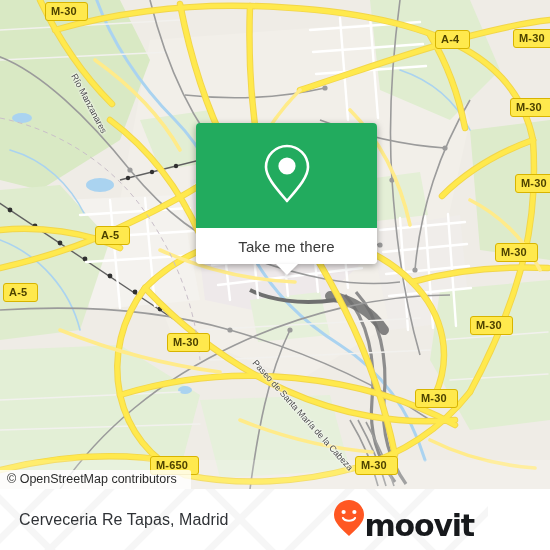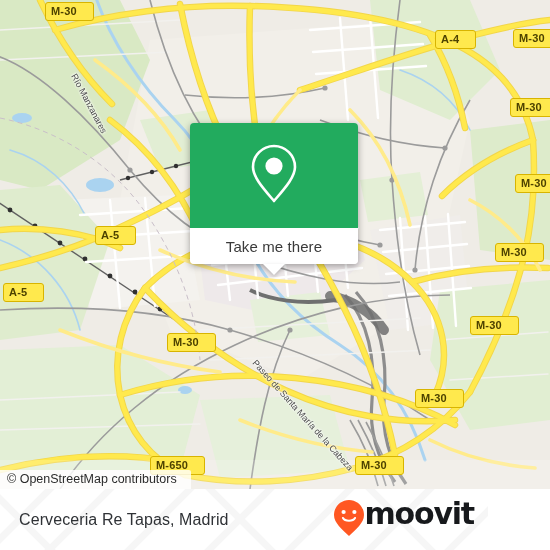--- a/index.html
+++ b/index.html
@@ -34,21 +34,21 @@
   .shield {
     position: absolute;
     background: #ffe94d;
     border: 1.5px solid #d8b400;
     border-radius: 3px;
     color: #4d4200;
     font-family: "Liberation Sans", sans-serif;
     font-weight: bold;
     font-size: 11px;
     line-height: 14px;
-    padding: 1px 16px 2px 5px;
+    padding: 1px 10px 2px 5px;
     white-space: nowrap;
     letter-spacing: .2px;
     text-shadow: 0 0 2px #ffe94d;
   }
 
   
   .maplabel {
     position: absolute;
     color: #4a4a4a;
     font-size: 9px;
@@ -66,22 +66,22 @@
     font-size: 12.5px;
     line-height: 19px;
     padding: 0 14px 0 7px;
     white-space: nowrap;
     border-top-right-radius: 2px;
   }
 
   
   #card {
     position: absolute;
-    left: 190px; top: 123px;
-    width: 168px;
+    left: 196px; top: 123px;
+    width: 181px;
     border-radius: 4px;
     box-shadow: 0 2px 7px rgba(0,0,0,0.35);
     overflow: visible;
   }
   #card-green {
     background: #22ab5e;
     height: 105px;
     border-top-left-radius: 4px;
     border-top-right-radius: 4px;
     display: flex;
@@ -139,21 +139,21 @@
     position: relative;
     color: #2f3236;
     font-size: 16px;
     font-family: "Liberation Sans", sans-serif;
     letter-spacing: .1px;
     white-space: nowrap;
   }
   #brand {
     position: relative;
     display: flex;
-    align-items: flex-start;
+    align-items: flex-end;
     gap: 0;
   }
   #brand-wordmark {
     color: #17191c;
     font-size: 30px;
     font-weight: bold;
     font-family: "DejaVu Sans", sans-serif;
     letter-spacing: -1.2px;
     line-height: 30px;
   }

